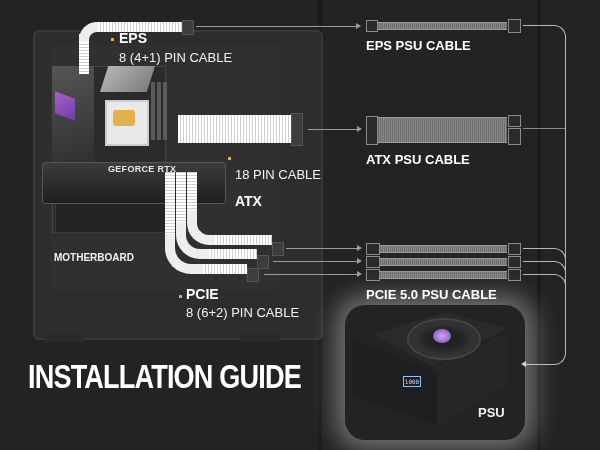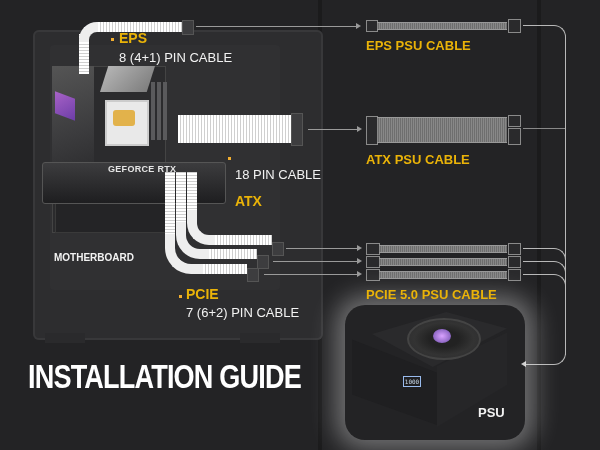--- a/index.html
+++ b/index.html
@@ -30,21 +30,21 @@
   .cable-h { position:absolute; background:repeating-linear-gradient(0deg,#fff 0 2px,#cfcfcf 2px 3px); }
   .conn { position:absolute; background:#3d3d3f; border:1px solid #555; }
   .line { position:absolute; background:#9a9a9a; height:1px; }
   .vline { position:absolute; background:#9a9a9a; width:1px; }
   .arrow { position:absolute; width:0; height:0; border-top:3px solid transparent; border-bottom:3px solid transparent; border-left:5px solid #9a9a9a; }
   .arrow-left { position:absolute; width:0; height:0; border-top:3px solid transparent; border-bottom:3px solid transparent; border-right:5px solid #cfcfcf; }
   .psu-cable { position:absolute; height:6px; background:repeating-linear-gradient(90deg,#888 0 1px,#6e6e6e 1px 2px); border-top:1px solid #999; border-bottom:1px solid #999; }
   .psu-conn { position:absolute; border:1px solid #8a8a8a; background:#2a2a2c; }
   .curve { position:absolute; border:1px solid #b8b8b8; border-left:none; border-bottom:none; border-radius:0 12px 0 0; }
   .curve-b { position:absolute; border:1px solid #b8b8b8; border-left:none; border-top:none; border-radius:0 0 12px 0; }
-  .yellow { color:#eab308; }
+  .yellow { color:#ffffff; }
   .lbl { position:absolute; font-weight:bold; white-space:nowrap; font-stretch:condensed; }
   .dot { position:absolute; width:3px; height:3px; background:#f2ae2f; }
   .title { position:absolute; left:28px; top:358px; font-size:33px; font-weight:bold; color:#fff; letter-spacing:-1px; transform:scaleX(.82); transform-origin:left; white-space:nowrap; }
   .psu-glow { position:absolute; left:345px; top:305px; width:180px; height:135px; border-radius:20px;
               box-shadow:0 0 24px 10px rgba(255,255,255,.35); background:transparent; }
   .psu-top { position:absolute; left:372px; top:312px; width:135px; height:55px; background:#2a2a2c;
              clip-path:polygon(0 40%,55% 0,100% 30%,45% 100%); }
   .psu-fan { position:absolute; left:407px; top:318px; width:70px; height:38px; border-radius:50%; border:2px solid #444; background:radial-gradient(#222 30%,#333 60%,#2a2a2c); }
   .psu-fan-hub { position:absolute; left:433px; top:329px; width:18px; height:14px; border-radius:50%; background:radial-gradient(#d9a2ff,#6b4ca8); }
   .psu-left { position:absolute; left:352px; top:330px; width:85px; height:95px; background:#1f1f21; clip-path:polygon(0 10%,100% 45%,100% 100%,0 68%); }
@@ -149,20 +149,20 @@
   <span class="lbl" style="left:119px;top:50px;font-size:13px;color:#f2f2f2;font-weight:normal;">8 (4+1) PIN CABLE</span>
   <span class="lbl yellow" style="left:366px;top:38px;font-size:13px;">EPS PSU CABLE</span>
 
   <div class="dot" style="left:228px;top:157px;"></div>
   <span class="lbl yellow" style="left:235px;top:149px;font-size:14px;margin-top:44px;">ATX</span>
   <span class="lbl" style="left:235px;top:167px;font-size:13px;color:#f2f2f2;font-weight:normal;">18 PIN CABLE</span>
   <span class="lbl yellow" style="left:366px;top:152px;font-size:13px;">ATX PSU CABLE</span>
 
   <div class="dot" style="left:179px;top:295px;"></div>
   <span class="lbl yellow" style="left:186px;top:286px;font-size:14px;">PCIE</span>
-  <span class="lbl" style="left:186px;top:305px;font-size:13px;color:#f2f2f2;font-weight:normal;">7 (6+2) PIN CABLE</span>
+  <span class="lbl" style="left:186px;top:305px;font-size:13px;color:#f2f2f2;font-weight:normal;">8 (6+2) PIN CABLE</span>
   <span class="lbl yellow" style="left:366px;top:287px;font-size:13px;">PCIE 5.0 PSU CABLE</span>
 
   <span class="lbl" style="left:54px;top:252px;font-size:10px;color:#f2f2f2;">MOTHERBOARD</span>
   <span class="lbl" style="left:478px;top:405px;font-size:13px;color:#f2f2f2;">PSU</span>
 
   <div class="title">INSTALLATION GUIDE</div>
 </div>
 
 </body></html>

